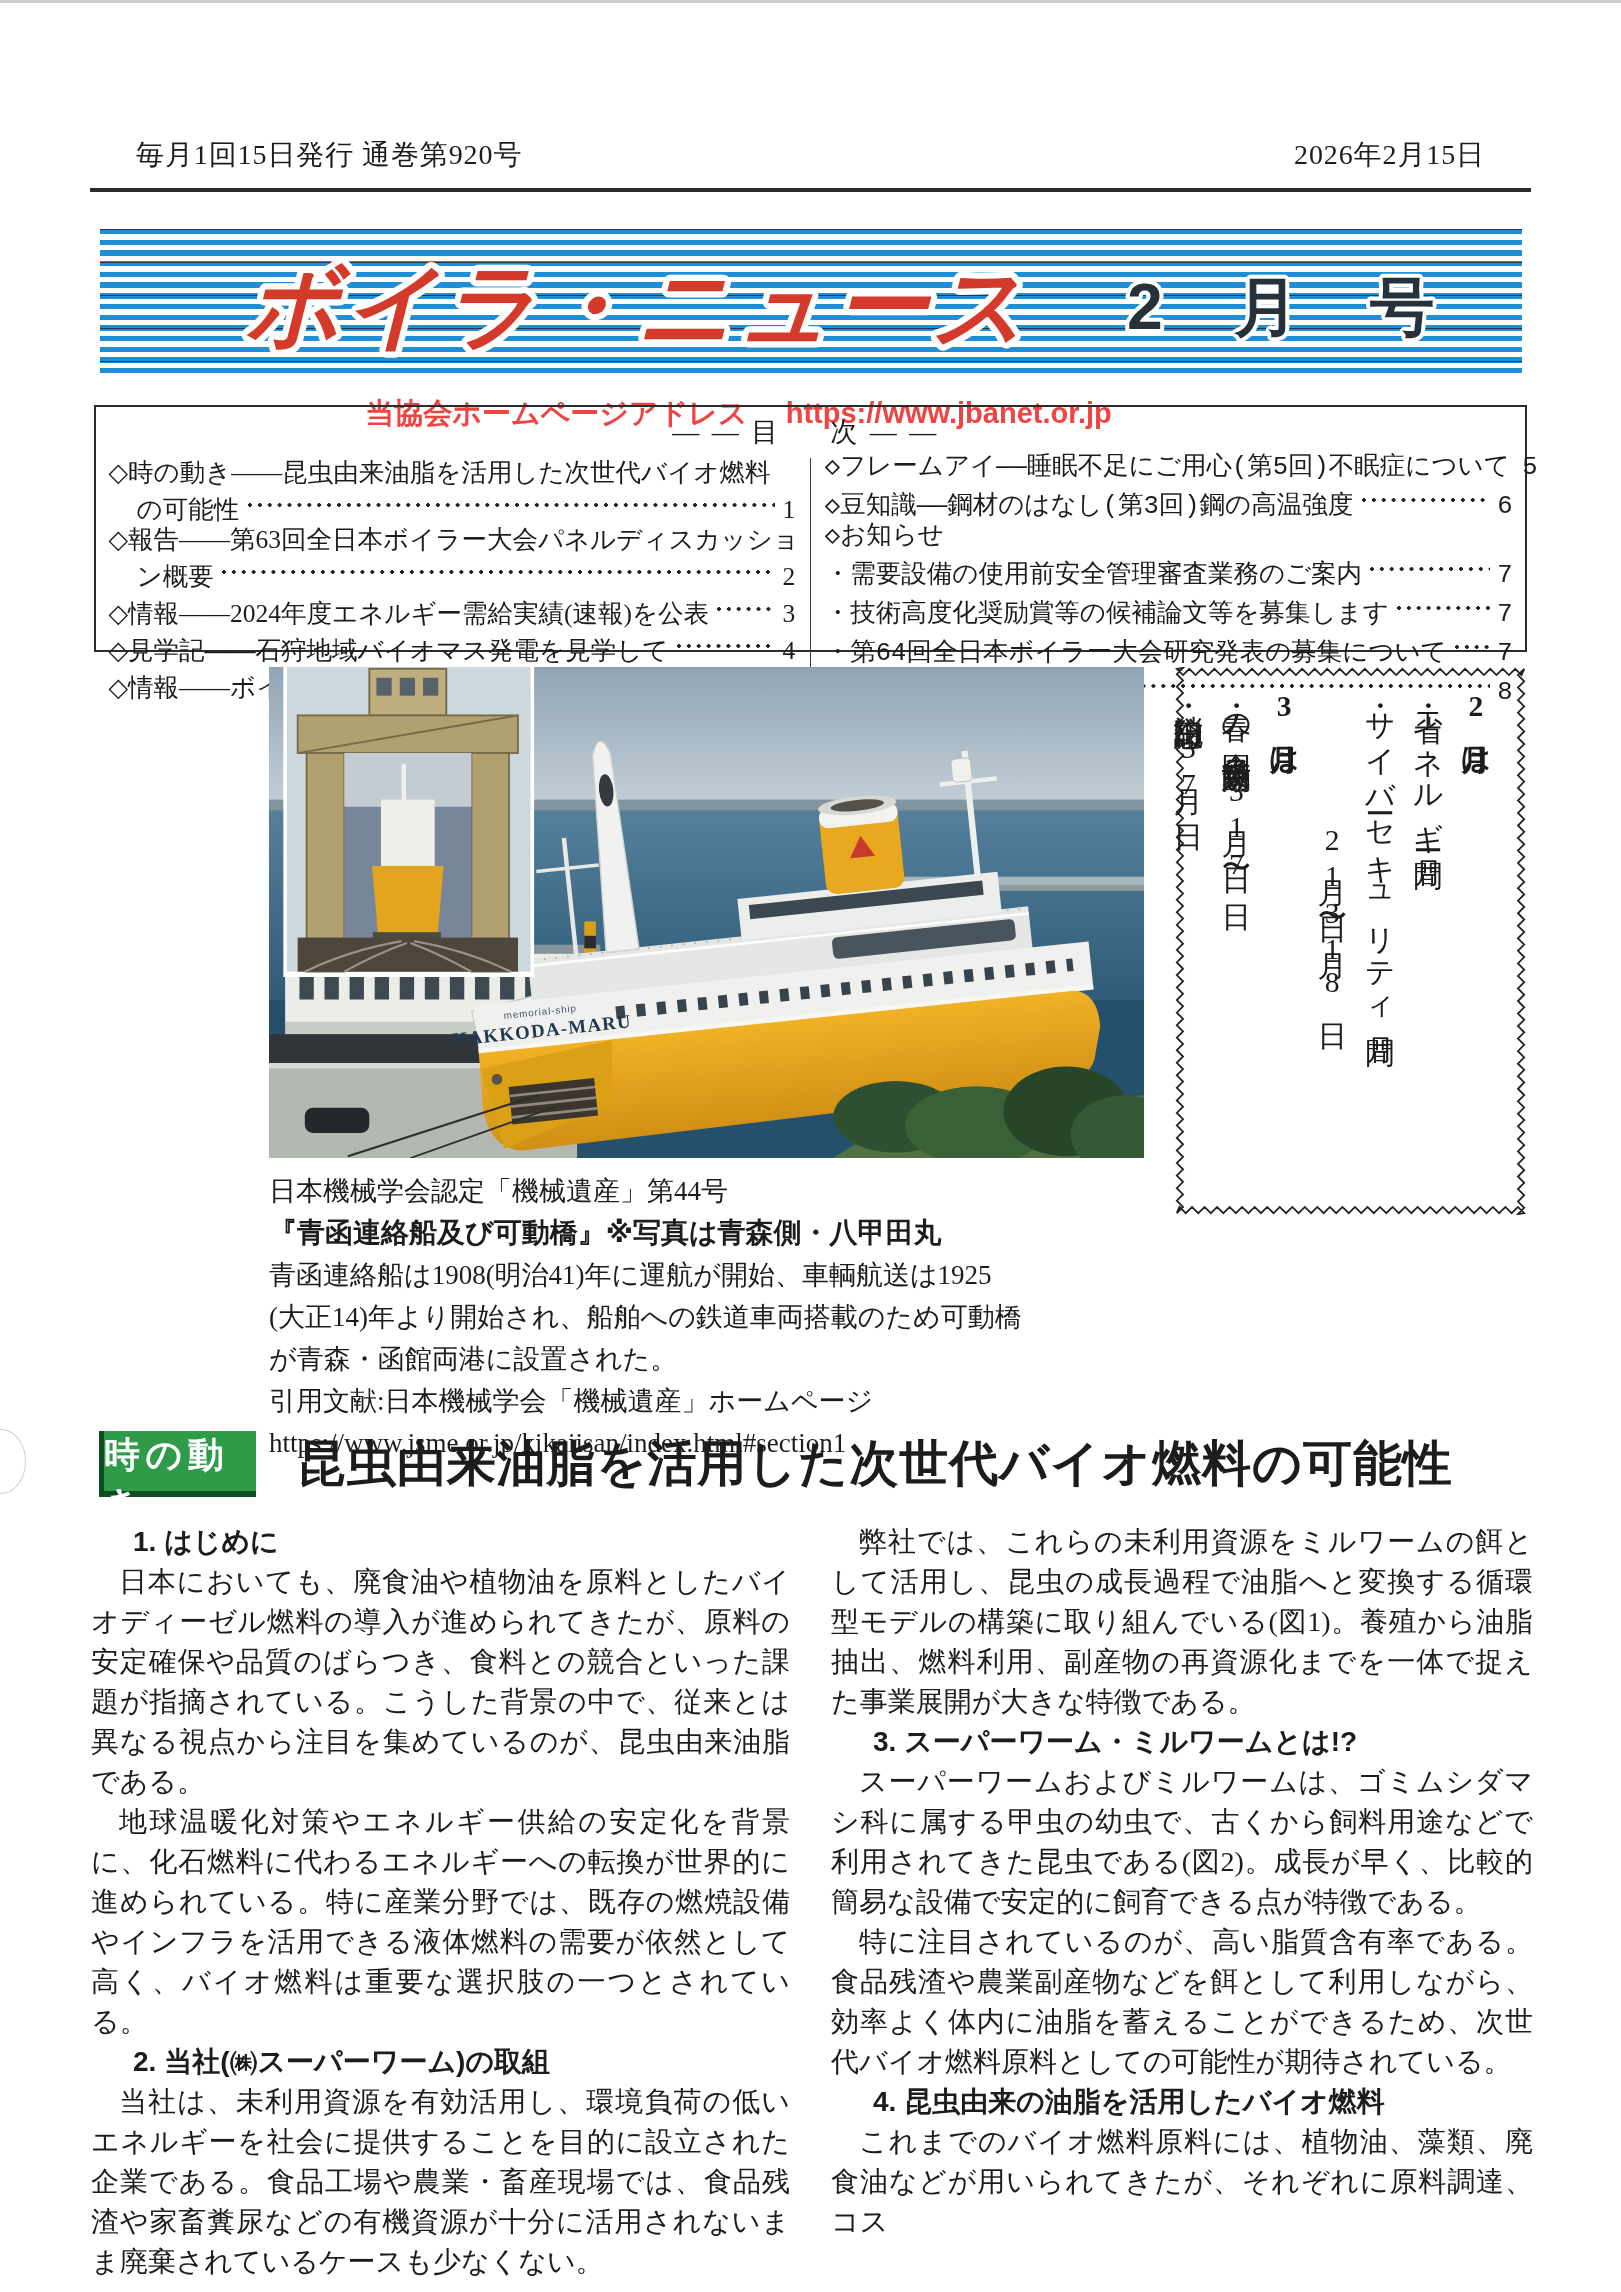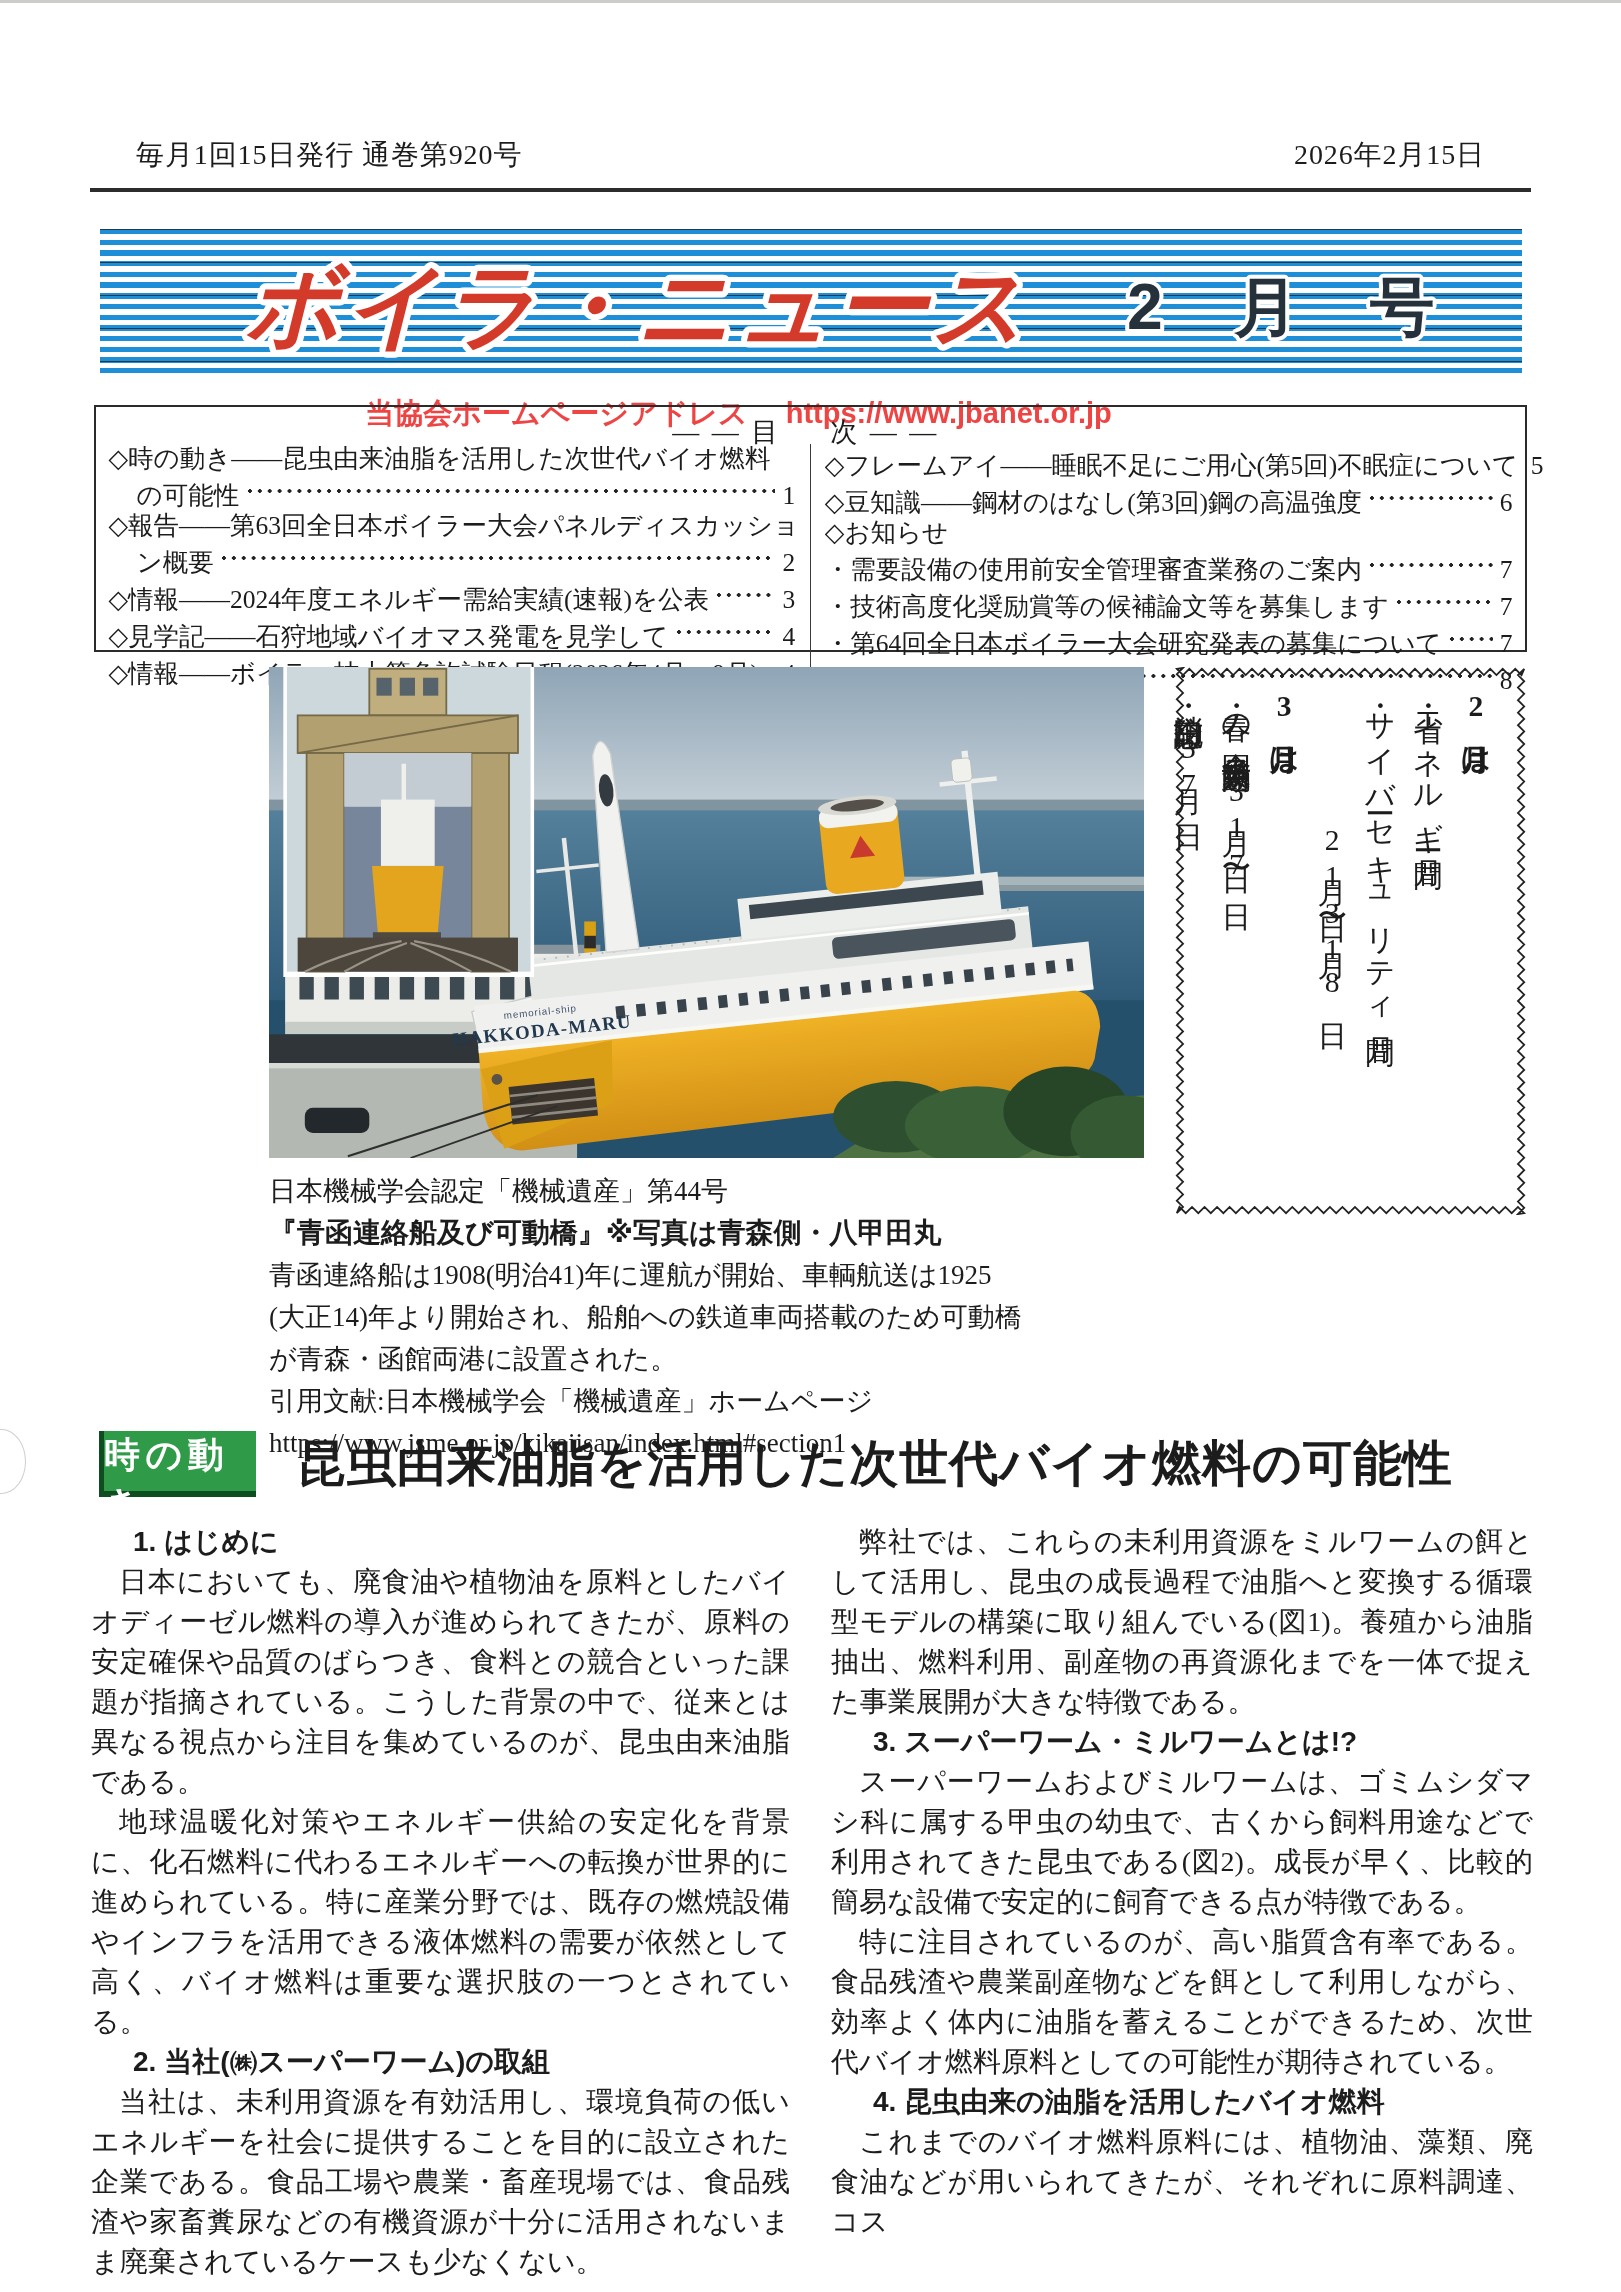--- a/index.html
+++ b/index.html
@@ -24,22 +24,22 @@
               font-size:72px;letter-spacing:30px;}
   
   .urlline{position:absolute;top:394px;left:85px;width:1451px;text-align:center;transform:translateX(-72px);
            font-family:"Liberation Sans","DejaVu Sans",sans-serif;font-weight:bold;font-size:29px;color:#ef4444;}
   .urlline .url{margin-left:30px;}
   
   .tocbox{position:absolute;top:405px;left:94px;width:1433px;height:247px;border:2.7px solid #2b2b2b;box-sizing:border-box;}
   .toc-head{text-align:center;font-size:27px;letter-spacing:12.5px;margin-top:7px;height:30px;font-family:Liberation Serif, serif;}
   .toc-cols{display:flex;padding:0 12.5px;}
   .toc-col{width:50%;box-sizing:border-box;font-size:25.5px;line-height:30px;}
-  .toc-col-l{padding-right:14.3px;border-right:1.8px solid #3a3a3a;}
-  .toc-col-r{padding-left:14.3px;}
+  .toc-col-l{padding-right:14.3px;border-right:1.8px solid #3a3a3a;margin-top:14px;}
+  .toc-col-r{padding-left:14.3px;font-family:Liberation Mono, monospace;}
   .toc-row{display:flex;align-items:baseline;white-space:nowrap;}
   .toc-row.indent{padding-left:1.1em;}
   .toc-text{flex:0 0 auto;}
   .lead{flex:1 1 auto;height:30px;margin:0 7.2px 0 5.4px;
         background-image:radial-gradient(circle,#222 1.8px,transparent 2.1px);
         background-size:9.9px 9.9px;background-repeat:repeat-x;background-position:0 62%;}
   .pg{flex:0 0 auto;}
   
   .photo{position:absolute;top:667px;left:269px;width:875px;height:491px;display:block;}
   

